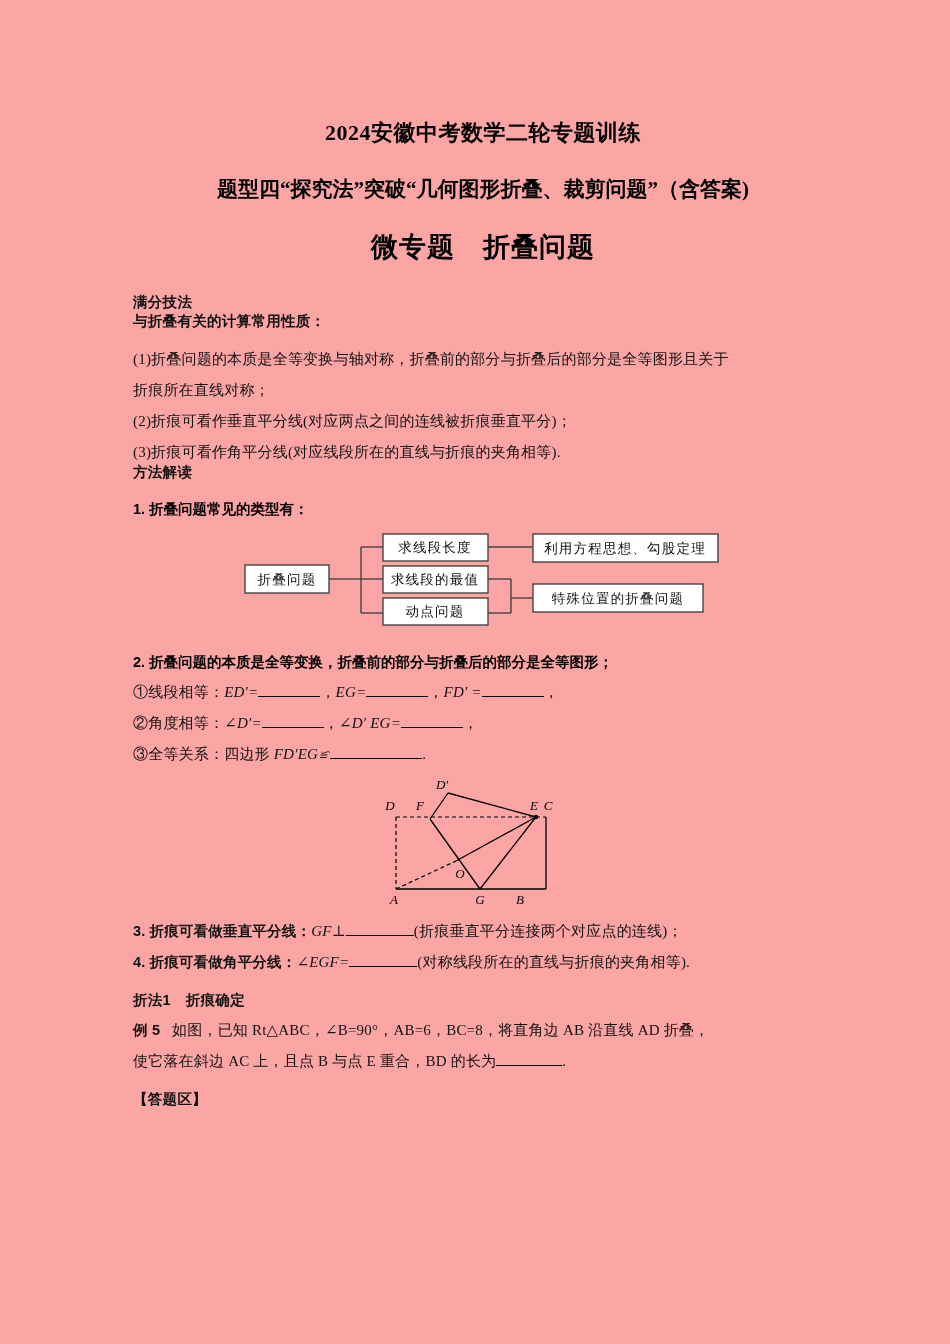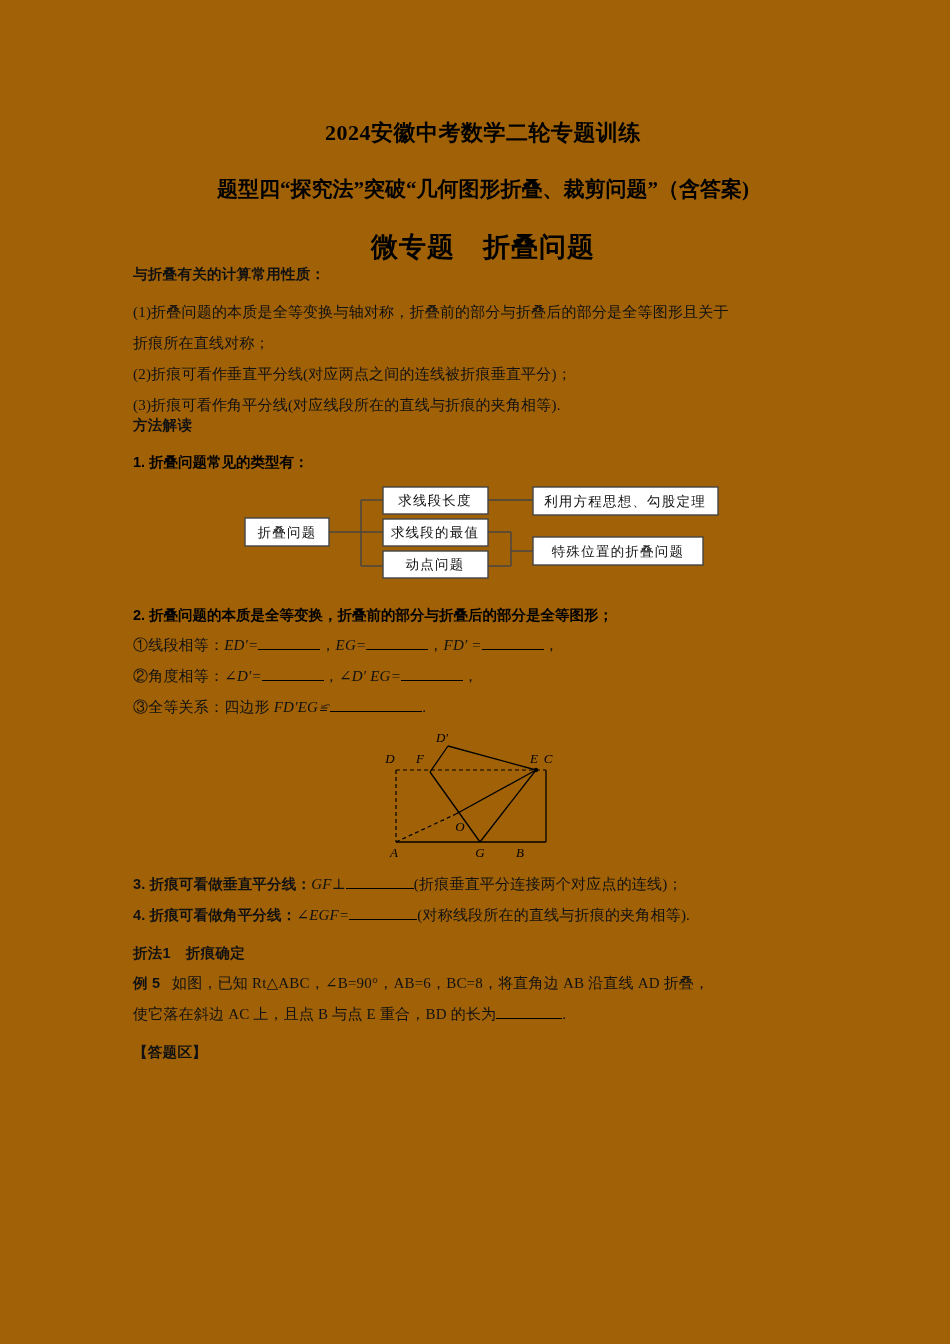--- a/index.html
+++ b/index.html
@@ -4,21 +4,21 @@
 <style>
   html, body {
     margin: 0;
     padding: 0;
     background: #ffffff;
   }
   .page {
     position: relative;
     width: 950px;
     height: 1344px;
-    background: #a16207;
+    background: #fca5a5;
     margin: 0 auto;
     overflow: hidden;
     color: #000000;
   }
   .content {
     position: absolute;
     left: 133px;
     top: 0;
     width: 700px;
   }
@@ -127,20 +127,21 @@
 </head>
 <body>
 
 <div class="page">
   <div class="content">
 
     <div class="title-main">2024安徽中考数学二轮专题训练</div>
     <div class="title-sub">题型四“探究法”突破“几何图形折叠、裁剪问题”（含答案)</div>
     <div class="title-third">微专题　折叠问题</div>
 
+    <div class="sec-head mt28">满分技法</div>
     <div class="sec-head mt20">与折叠有关的计算常用性质：</div>
 
     <div class="body-line mt18">(1)折叠问题的本质是全等变换与轴对称，折叠前的部分与折叠后的部分是全等图形且关于</div>
     <div class="body-line mt16">折痕所在直线对称；</div>
     <div class="body-line mt16">(2)折痕可看作垂直平分线(对应两点之间的连线被折痕垂直平分)；</div>
     <div class="body-line mt16">(3)折痕可看作角平分线(对应线段所在的直线与折痕的夹角相等).</div>
 
     <div class="sec-head mt20">方法解读</div>
 
     <div class="mt18">

